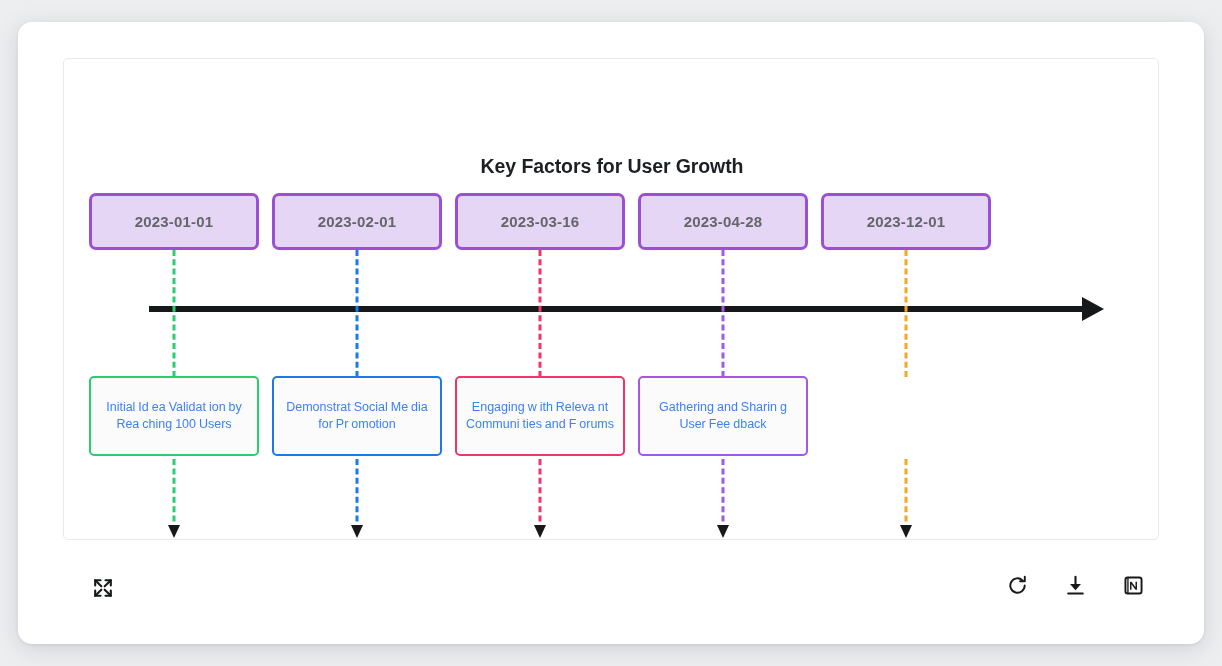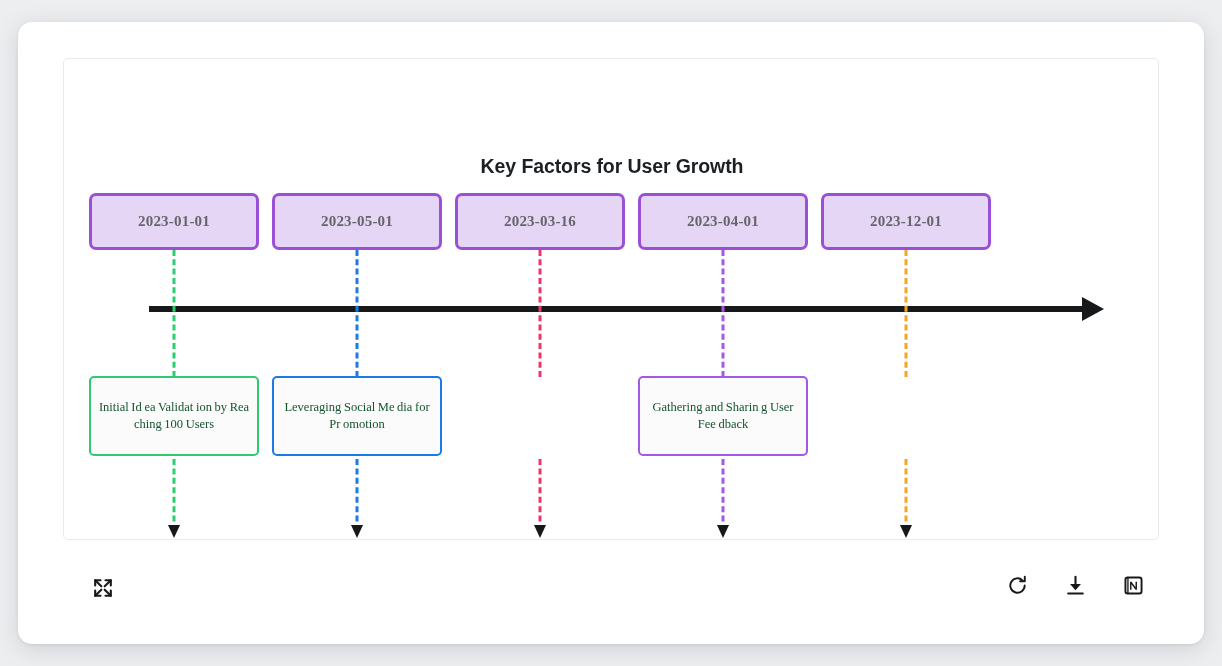--- a/index.html
+++ b/index.html
@@ -60,21 +60,20 @@
     border-top: 12px solid transparent;
     border-bottom: 12px solid transparent;
     border-left: 22px solid #17181a;
   }
   
   .col {
     position: absolute;
     top: 0;
     width: 176px;
     height: 482px;
-    font-family: Liberation Serif, serif;
   }
   
   .date-box {
     position: absolute;
     left: 3px; top: 134px;
     width: 170px; height: 57px;
     background: #e5d6f6;
     border: 3px solid #9b4fd6;
     border-radius: 7px;
     display: flex;
@@ -125,21 +124,21 @@
     border-radius: 5px;
     display: flex;
     align-items: center;
     justify-content: center;
     padding: 3px 5px;
     text-align: center;
   }
   .event-text {
     font-size: 12.5px;
     line-height: 17px;
-    color: #14532d;
+    color: #3b82f6;
     word-spacing: -0.5px;
   }
   
   .toolbar {
     position: absolute;
     left: 45px; top: 540px;
     width: 1096px; height: 62px;
   }
   .tb-left  { position: absolute; left: 28px;  top: 14px; }
   .tb-right { position: absolute; right: 14px; top: 12px; display: flex; gap: 35px; align-items: center; }
@@ -162,36 +161,39 @@
           <div class="col" style="left: 22px; color: rgb(46, 204, 113);">
             <div class="date-box">2023-01-01</div>
             <div class="conn-top"></div>
             <div class="event-box">
               <span class="event-text">Initial Id ea Validat ion by Rea ching 100 Users</span>
             </div>
             <div class="conn-bot"></div>
             <div class="conn-arrow"></div>
           </div>
           <div class="col" style="left: 205px; color: rgb(26, 122, 232);">
-            <div class="date-box">2023-05-01</div>
-            <div class="conn-top"></div>
-            <div class="event-box">
-              <span class="event-text">Leveraging Social Me dia for Pr omotion</span>
+            <div class="date-box">2023-02-01</div>
+            <div class="conn-top"></div>
+            <div class="event-box">
+              <span class="event-text">Demonstrat Social Me dia for Pr omotion</span>
             </div>
             <div class="conn-bot"></div>
             <div class="conn-arrow"></div>
           </div>
           <div class="col" style="left: 388px; color: rgb(240, 53, 107);">
             <div class="date-box">2023-03-16</div>
             <div class="conn-top"></div>
+            <div class="event-box">
+              <span class="event-text">Engaging w ith Releva nt Communi ties and F orums</span>
+            </div>
             <div class="conn-bot"></div>
             <div class="conn-arrow"></div>
           </div>
           <div class="col" style="left: 571px; color: rgb(162, 89, 230);">
-            <div class="date-box">2023-04-01</div>
+            <div class="date-box">2023-04-28</div>
             <div class="conn-top"></div>
             <div class="event-box">
               <span class="event-text">Gathering and Sharin g User Fee dback</span>
             </div>
             <div class="conn-bot"></div>
             <div class="conn-arrow"></div>
           </div>
           <div class="col" style="left: 754px; color: rgb(245, 166, 35);">
             <div class="date-box">2023-12-01</div>
             <div class="conn-top"></div>

